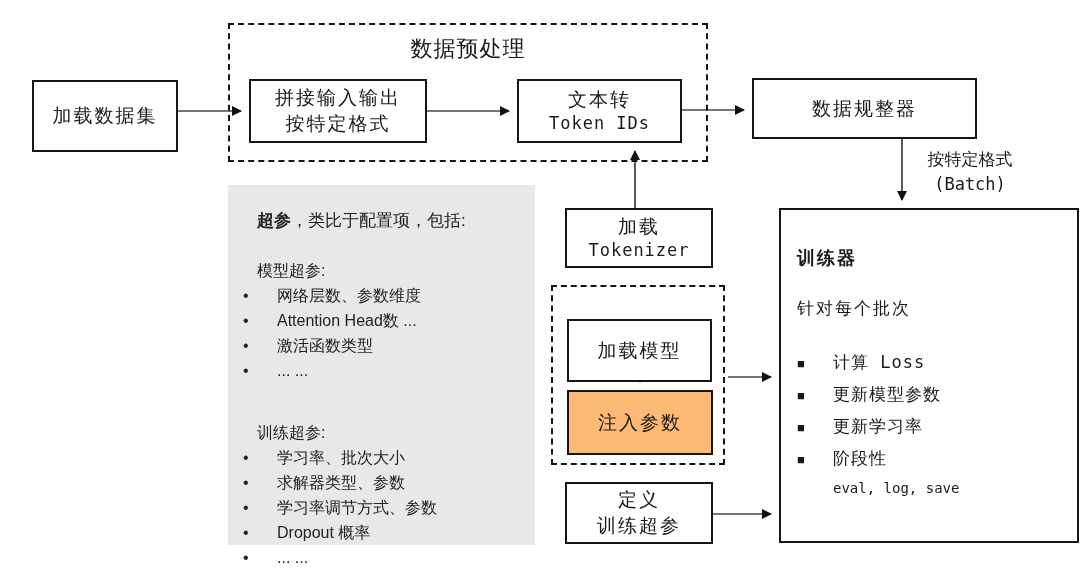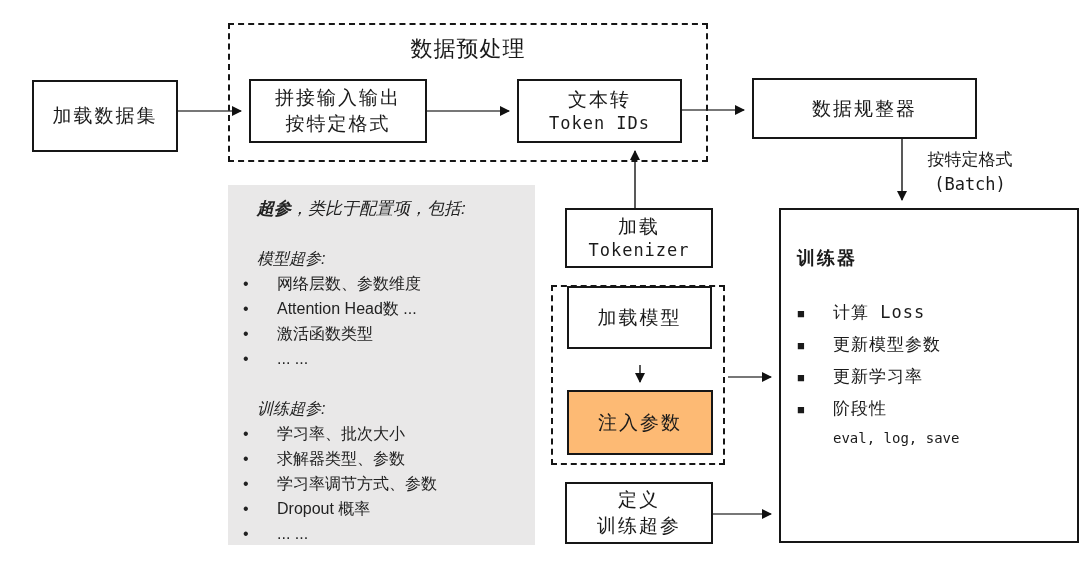--- a/index.html
+++ b/index.html
@@ -42,21 +42,21 @@
     font-family:"DejaVu Sans Mono","Liberation Sans",sans-serif;letter-spacing:1px;}
   .t-list .sq{width:36px;font-size:13px;font-family:"Liberation Sans",sans-serif;flex:none;}
   .t-note{margin-left:36px;line-height:26px;font-family:"DejaVu Sans Mono",monospace;
     font-size:14px;letter-spacing:0;}
   
   .note{
     position:absolute;left:228px;top:185px;width:307px;height:360px;
     box-sizing:border-box;background:#e9e8e8;padding:11px 8px 0 0;
     font-size:16px;line-height:25px;color:#222;
   }
-  .note p{margin:0 0 0 29px;font-style:italic;}
+  .note p{margin:12px 0 0 29px;}
   .n-intro{margin-bottom:25px !important;font-size:17px;}
   .n-intro b{font-weight:bold;}
   .n-gap{height:25px;}
   .n-list{list-style:none;margin:0;padding:0 0 0 15px;}
   .n-list li{display:flex;align-items:baseline;line-height:25px;}
   .n-list .dot{width:34px;flex:none;}
 </style>
 </head>
 <body>
 
@@ -105,35 +105,36 @@
     <div class="mono">(Batch)</div>
   </div>
 
   <div class="box" style="left:565px;top:208px;width:148px;height:60px;">
     <span class="box-label">加载</span>
     <span class="mono">Tokenizer</span>
   </div>
 
   <div class="dashed" style="left:551px;top:285px;width:174px;height:180px;"></div>
 
-  <div class="box" style="left:567px;top:286px;width:145px;height:63px;">
+  <div class="box" style="left:567px;top:319px;width:145px;height:63px;">
     <span class="box-label">加载模型</span>
   </div>
 
   <div class="box green" style="left:567px;top:390px;width:146px;height:65px;">
     <span class="box-label">注入参数</span>
   </div>
 
   <div class="box" style="left:565px;top:482px;width:148px;height:62px;">
     <span class="box-label">定义</span>
     <span class="box-label">训练超参</span>
   </div>
 
   <div class="trainer">
     <div class="t-title">训练器</div>
+    <div class="t-sub">针对每个批次</div>
     <ul class="t-list">
       <li>
         <span class="sq">■</span>
         <span>计算 Loss</span>
       </li>
       <li>
         <span class="sq">■</span>
         <span>更新模型参数</span>
       </li>
       <li>

